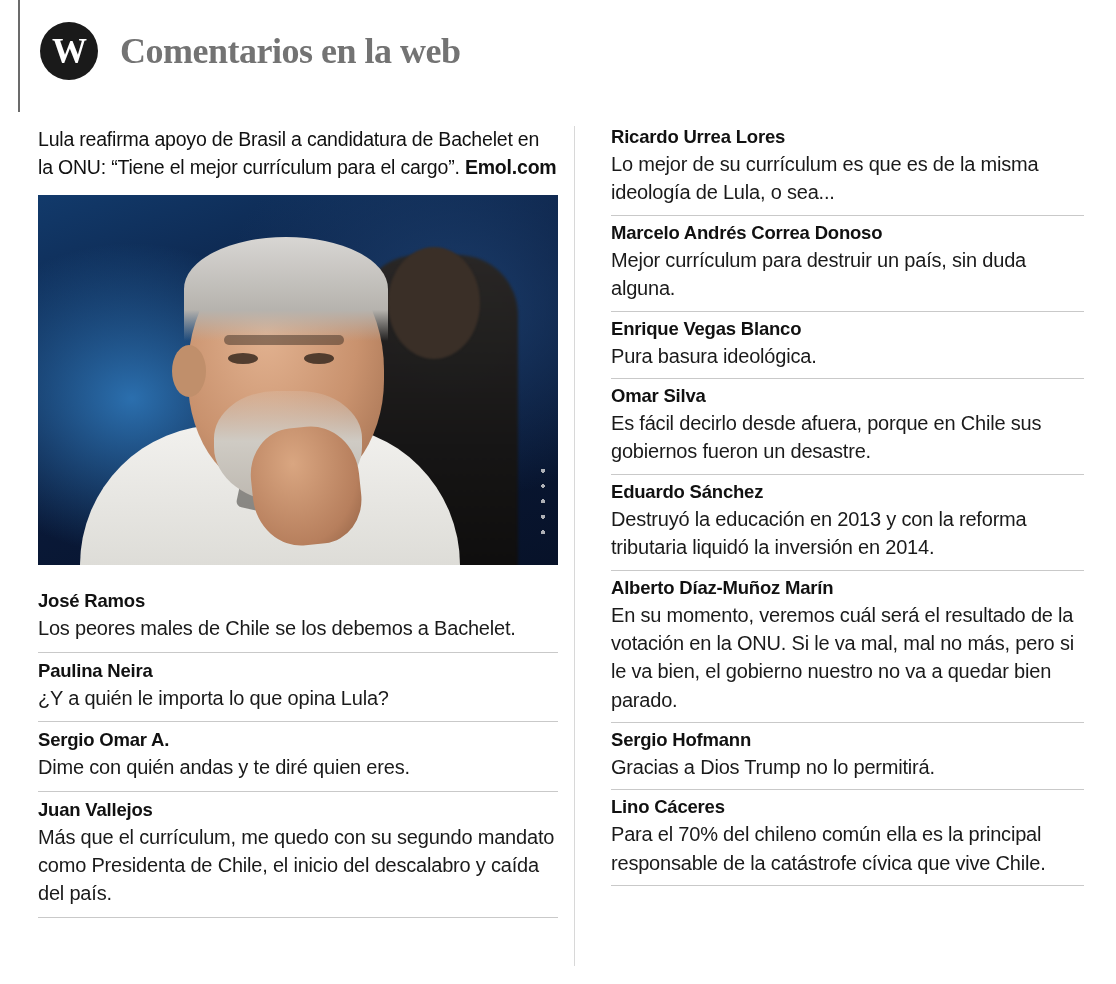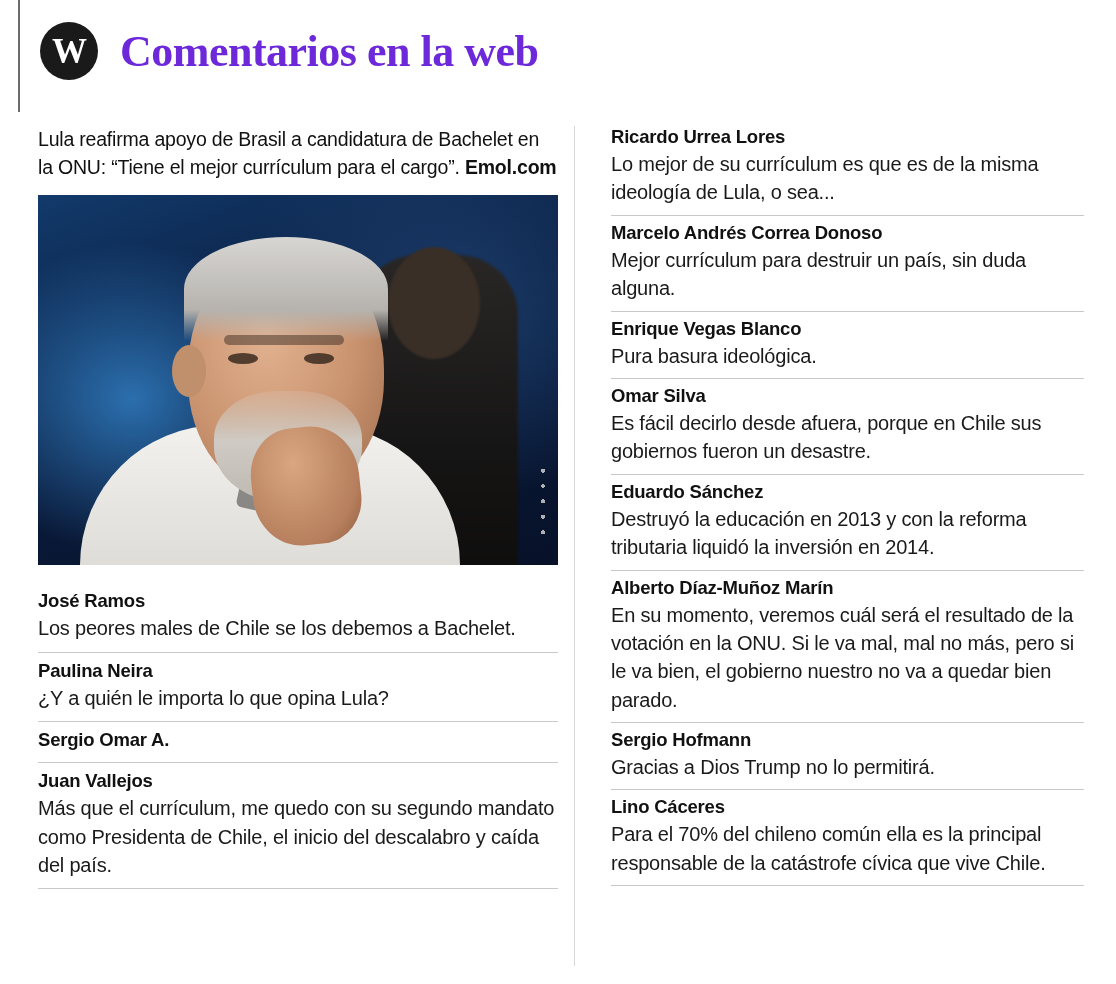--- a/index.html
+++ b/index.html
@@ -50,23 +50,23 @@
     align-items: center;
     justify-content: center;
     font-family: "Liberation Serif", serif;
     font-weight: bold;
     font-size: 35px;
     line-height: 1;
     letter-spacing: -1px;
   }
   .masthead-title {
     font-family: "Liberation Serif", serif;
-    font-size: 44px;
+    font-size: 36px;
     font-weight: bold;
-    color: #6d28d9;
+    color: #737373;
     letter-spacing: -0.5px;
     white-space: nowrap;
   }
 
   
   .col-left {
     position: absolute;
     left: 38px;
     top: 126px;
     width: 520px;
@@ -310,20 +310,21 @@
     <div class="comment">
       <p class="comment-author">José Ramos</p>
       <p class="comment-text">Los peores males de Chile se los debemos a Bachelet.</p>
     </div>
     <div class="comment">
       <p class="comment-author">Paulina Neira</p>
       <p class="comment-text">¿Y a quién le importa lo que opina Lula?</p>
     </div>
     <div class="comment">
       <p class="comment-author">Sergio Omar A.</p>
+      <p class="comment-text">Dime con quién andas y te diré quien eres.</p>
     </div>
     <div class="comment">
       <p class="comment-author">Juan Vallejos</p>
       <p class="comment-text">Más que el currículum, me quedo con su segundo mandato como Presidenta de Chile, el inicio del descalabro y caída del país.</p>
     </div>
   </div>
 
   <div class="col-right">
     <div class="comment">
       <p class="comment-author">Ricardo Urrea Lores</p>

